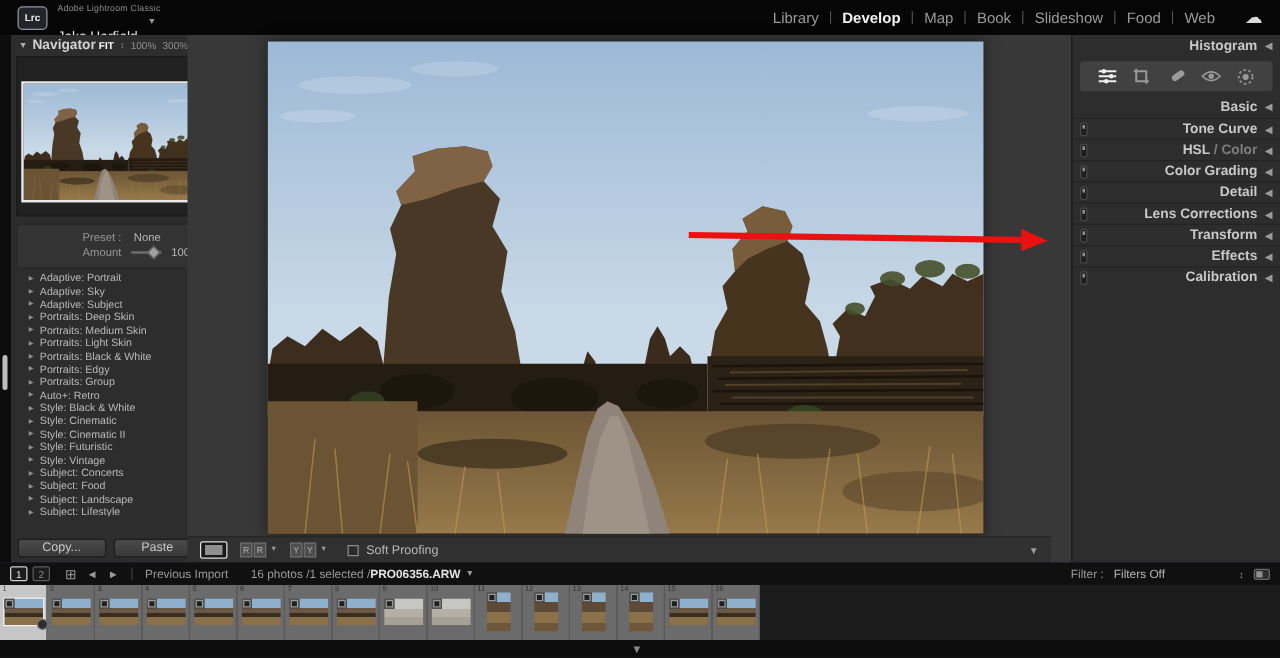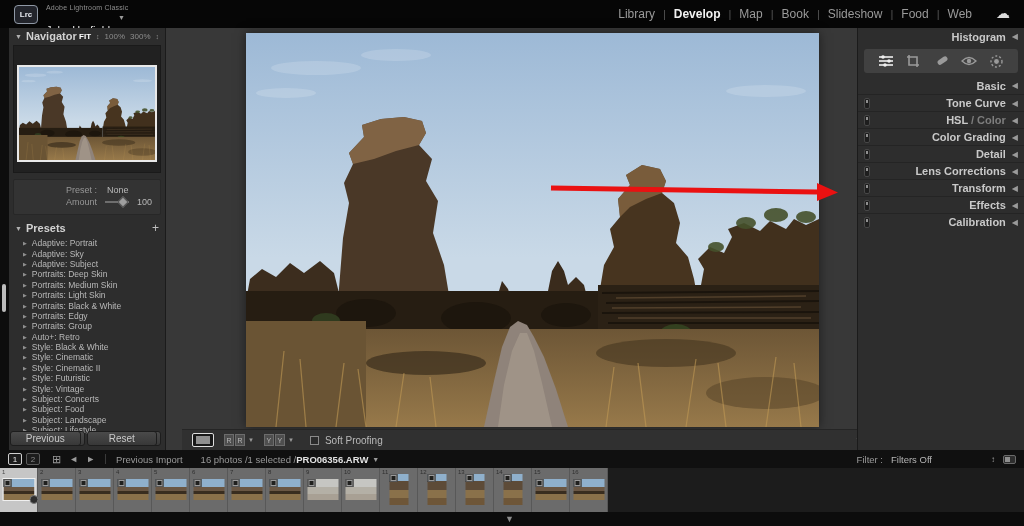--- a/index.html
+++ b/index.html
@@ -56,21 +56,21 @@
   .preset-item { display:flex; align-items:center; height:10.4px; padding-left:14px; cursor:pointer; }
   .preset-item .tri { font-size:5px; color:#8f8f8f; margin-right:5px; }
   .preset-item .plabel { font-size:8.5px; color:#b9b9b9; white-space:nowrap; }
 
   #lp-buttons { position:absolute; left:9px; top:403px; width:157px; height:19px; display:flex; gap:6px; padding:0 5px; }
   .lr-btn { flex:1; height:15px; border-radius:3px; border:1px solid #1d1d1d;
     background:linear-gradient(#4a4a4a,#383838); color:#c9c9c9; font-size:10px;
     display:flex; align-items:center; justify-content:center; cursor:pointer; }
 
   
-  #center { left:182px; top:0; width:691px; height:422px; background:#383838; }
+  #center { left:150px; top:0; width:691px; height:422px; background:#383838; }
   #photo { left:64px; top:5px; width:573px; height:394px; box-shadow:0 0 10px rgba(0,0,0,.5); background:#000; }
   #photo svg { display:block; width:100%; height:100%; }
   #toolbar { left:0; top:401px; width:691px; height:21px; background:#303030; border-top:1px solid #252525;
     display:flex; align-items:center; padding:0 10px; }
   #loupe-btn { width:22px; height:14px; border:1px solid #dedede; border-radius:2px; background:#191919;
     display:flex; align-items:center; justify-content:center; }
   #loupe-btn i { display:block; width:14px; height:8px; background:#8f8f8f; }
   .pairbox { display:flex; gap:1px; margin-left:10px; }
   .pairbox span { width:10px; height:12px; background:#4e4e4e; border:1px solid #6c6c6c; color:#b5b5b5;
     font-size:7px; display:flex; align-items:center; justify-content:center; }
@@ -274,25 +274,20 @@
           <span class="pb-val">None</span>
         </div>
         <div class="pb-row">
           <span>Amount</span>
           <span id="amount-track">
             <span id="amount-thumb" style="left: 58%;"></span>
           </span>
           <span id="amount-val">100</span>
         </div>
       </div>
-      <div class="lp-header" id="presets-header">
-        <span class="tri">▼</span>
-        <span class="lp-title">Presets</span>
-        <span id="presets-plus">+</span>
-      </div>
       <div id="preset-list">
           <div class="preset-item">
             <span class="tri">▶</span>
             <span class="plabel">Adaptive: Portrait</span>
           </div>
           <div class="preset-item">
             <span class="tri">▶</span>
             <span class="plabel">Adaptive: Sky</span>
           </div>
           <div class="preset-item">
@@ -480,24 +475,20 @@
             <span class="rp-label">Effects</span>
             <span class="rp-arrow">◀</span>
           </div>
           <div class="rp-row">
             <span class="rp-toggle"></span>
             <span class="rp-label">Calibration</span>
             <span class="rp-arrow">◀</span>
           </div>
         </div>
     </div>
-    <div id="rp-buttons" class="abs">
-      <div class="lr-btn">Previous</div>
-      <div class="lr-btn">Reset</div>
-    </div>
 
     <svg id="red-arrow" class="abs" viewBox="0 0 296 26">
       <line x1="6" y1="11" x2="272" y2="15" stroke="#ea1111" stroke-width="5"></line>
       <polygon points="272,6 272,24 293,15.5" fill="#ea1111"></polygon>
     </svg>
   </div>
 
   <div id="filmstrip" class="abs">
     <div id="fs-header">
       <span class="mon-btn on">1</span>

